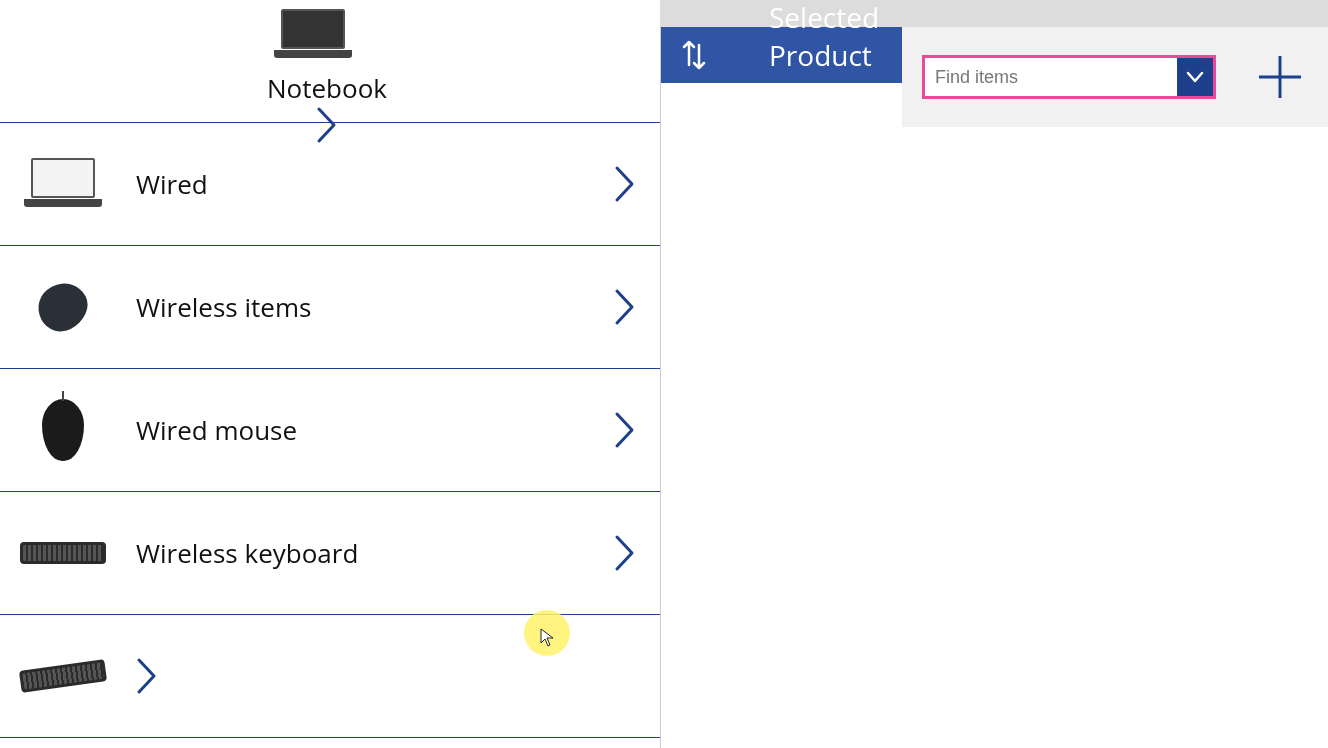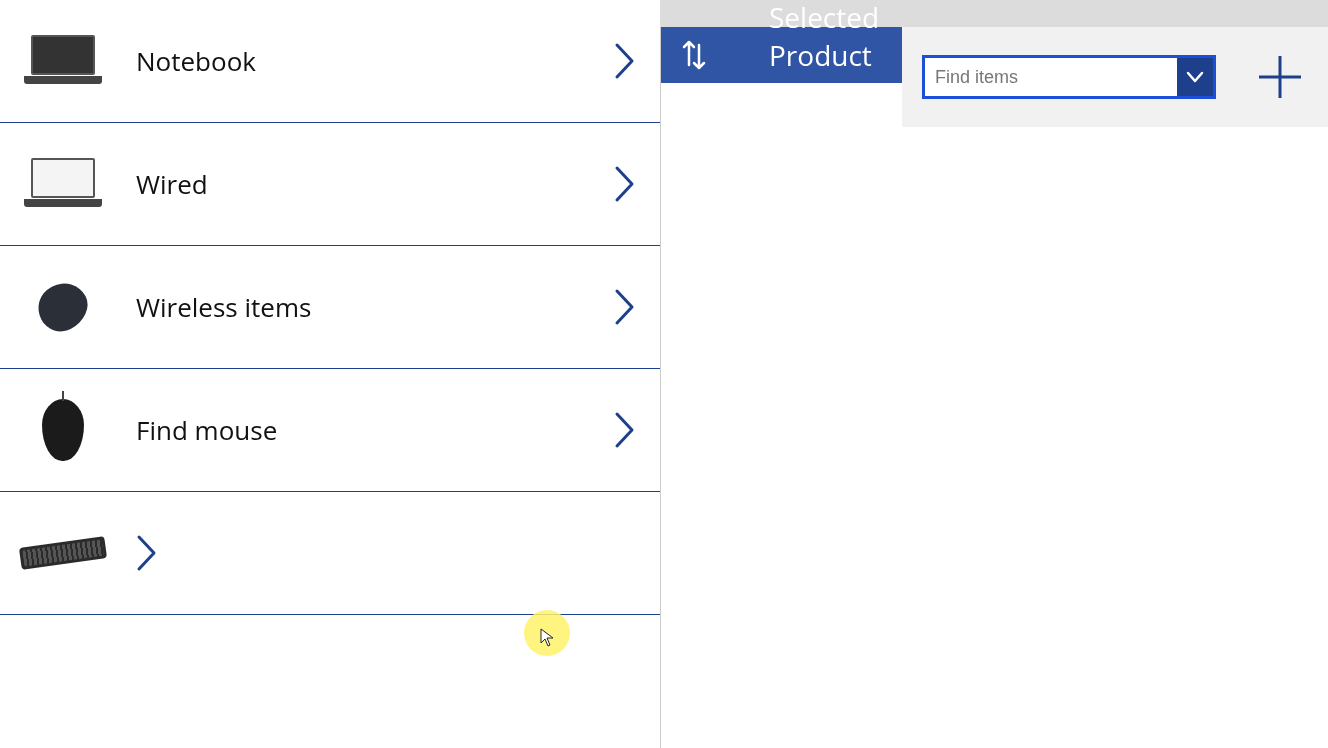--- a/index.html
+++ b/index.html
@@ -27,21 +27,21 @@
   .left-pane::-webkit-scrollbar-track { background: #e8e8e8; }
   .left-pane::-webkit-scrollbar-thumb { background: #bcbcbc; }
   .product-row {
     display: flex;
     align-items: center;
     height: 123px;
     padding: 0 24px 0 18px;
     border-bottom: 1px solid #1e3f8b;
     cursor: pointer;
   }
-  .product-row:first-child { border-top: none; }
+  .product-row:first-child { border-top: none; flex-direction: column; }
   .product-thumb {
     width: 90px;
     height: 70px;
     display: flex;
     align-items: center;
     justify-content: center;
     margin-right: 28px;
     flex-shrink: 0;
   }
   .product-label {
@@ -150,21 +150,21 @@
     background: #f1f1f1;
     display: flex;
     align-items: center;
     padding: 0 24px 0 20px;
     gap: 40px;
   }
   .combo {
     flex:1;
     display:flex;
     height: 44px;
-    border: 3px solid #1d4ed8;
+    border: 3px solid #ec4899;
     background:#fdba74;
   }
   .combo input {
     flex:1; border:none; outline:none;
     font-size: 18px;
     padding: 0 10px;
     color:#333;
   }
   .combo input::placeholder { color:#777; }
   .combo-chevron {
@@ -237,21 +237,32 @@
         <div class="chevron">
           <svg width="22" height="38" viewBox="0 0 22 38">
             <path d="M3 3 L18 19 L3 35" stroke="#1e3f8b" stroke-width="3" fill="none" stroke-linecap="round" stroke-linejoin="round"></path>
           </svg>
         </div>
       </div>
       <div class="product-row">
         <div class="product-thumb">
           <div class="thumb-wiredmouse"></div>
         </div>
-        <div class="product-label">Find mouse</div>
+        <div class="product-label">Wired mouse</div>
+        <div class="chevron">
+          <svg width="22" height="38" viewBox="0 0 22 38">
+            <path d="M3 3 L18 19 L3 35" stroke="#1e3f8b" stroke-width="3" fill="none" stroke-linecap="round" stroke-linejoin="round"></path>
+          </svg>
+        </div>
+      </div>
+      <div class="product-row">
+        <div class="product-thumb">
+          <div class="thumb-wkeyboard"></div>
+        </div>
+        <div class="product-label">Wireless keyboard</div>
         <div class="chevron">
           <svg width="22" height="38" viewBox="0 0 22 38">
             <path d="M3 3 L18 19 L3 35" stroke="#1e3f8b" stroke-width="3" fill="none" stroke-linecap="round" stroke-linejoin="round"></path>
           </svg>
         </div>
       </div>
       <div class="product-row">
         <div class="product-thumb">
           <div class="thumb-wiredkeyboard"></div>
         </div>

